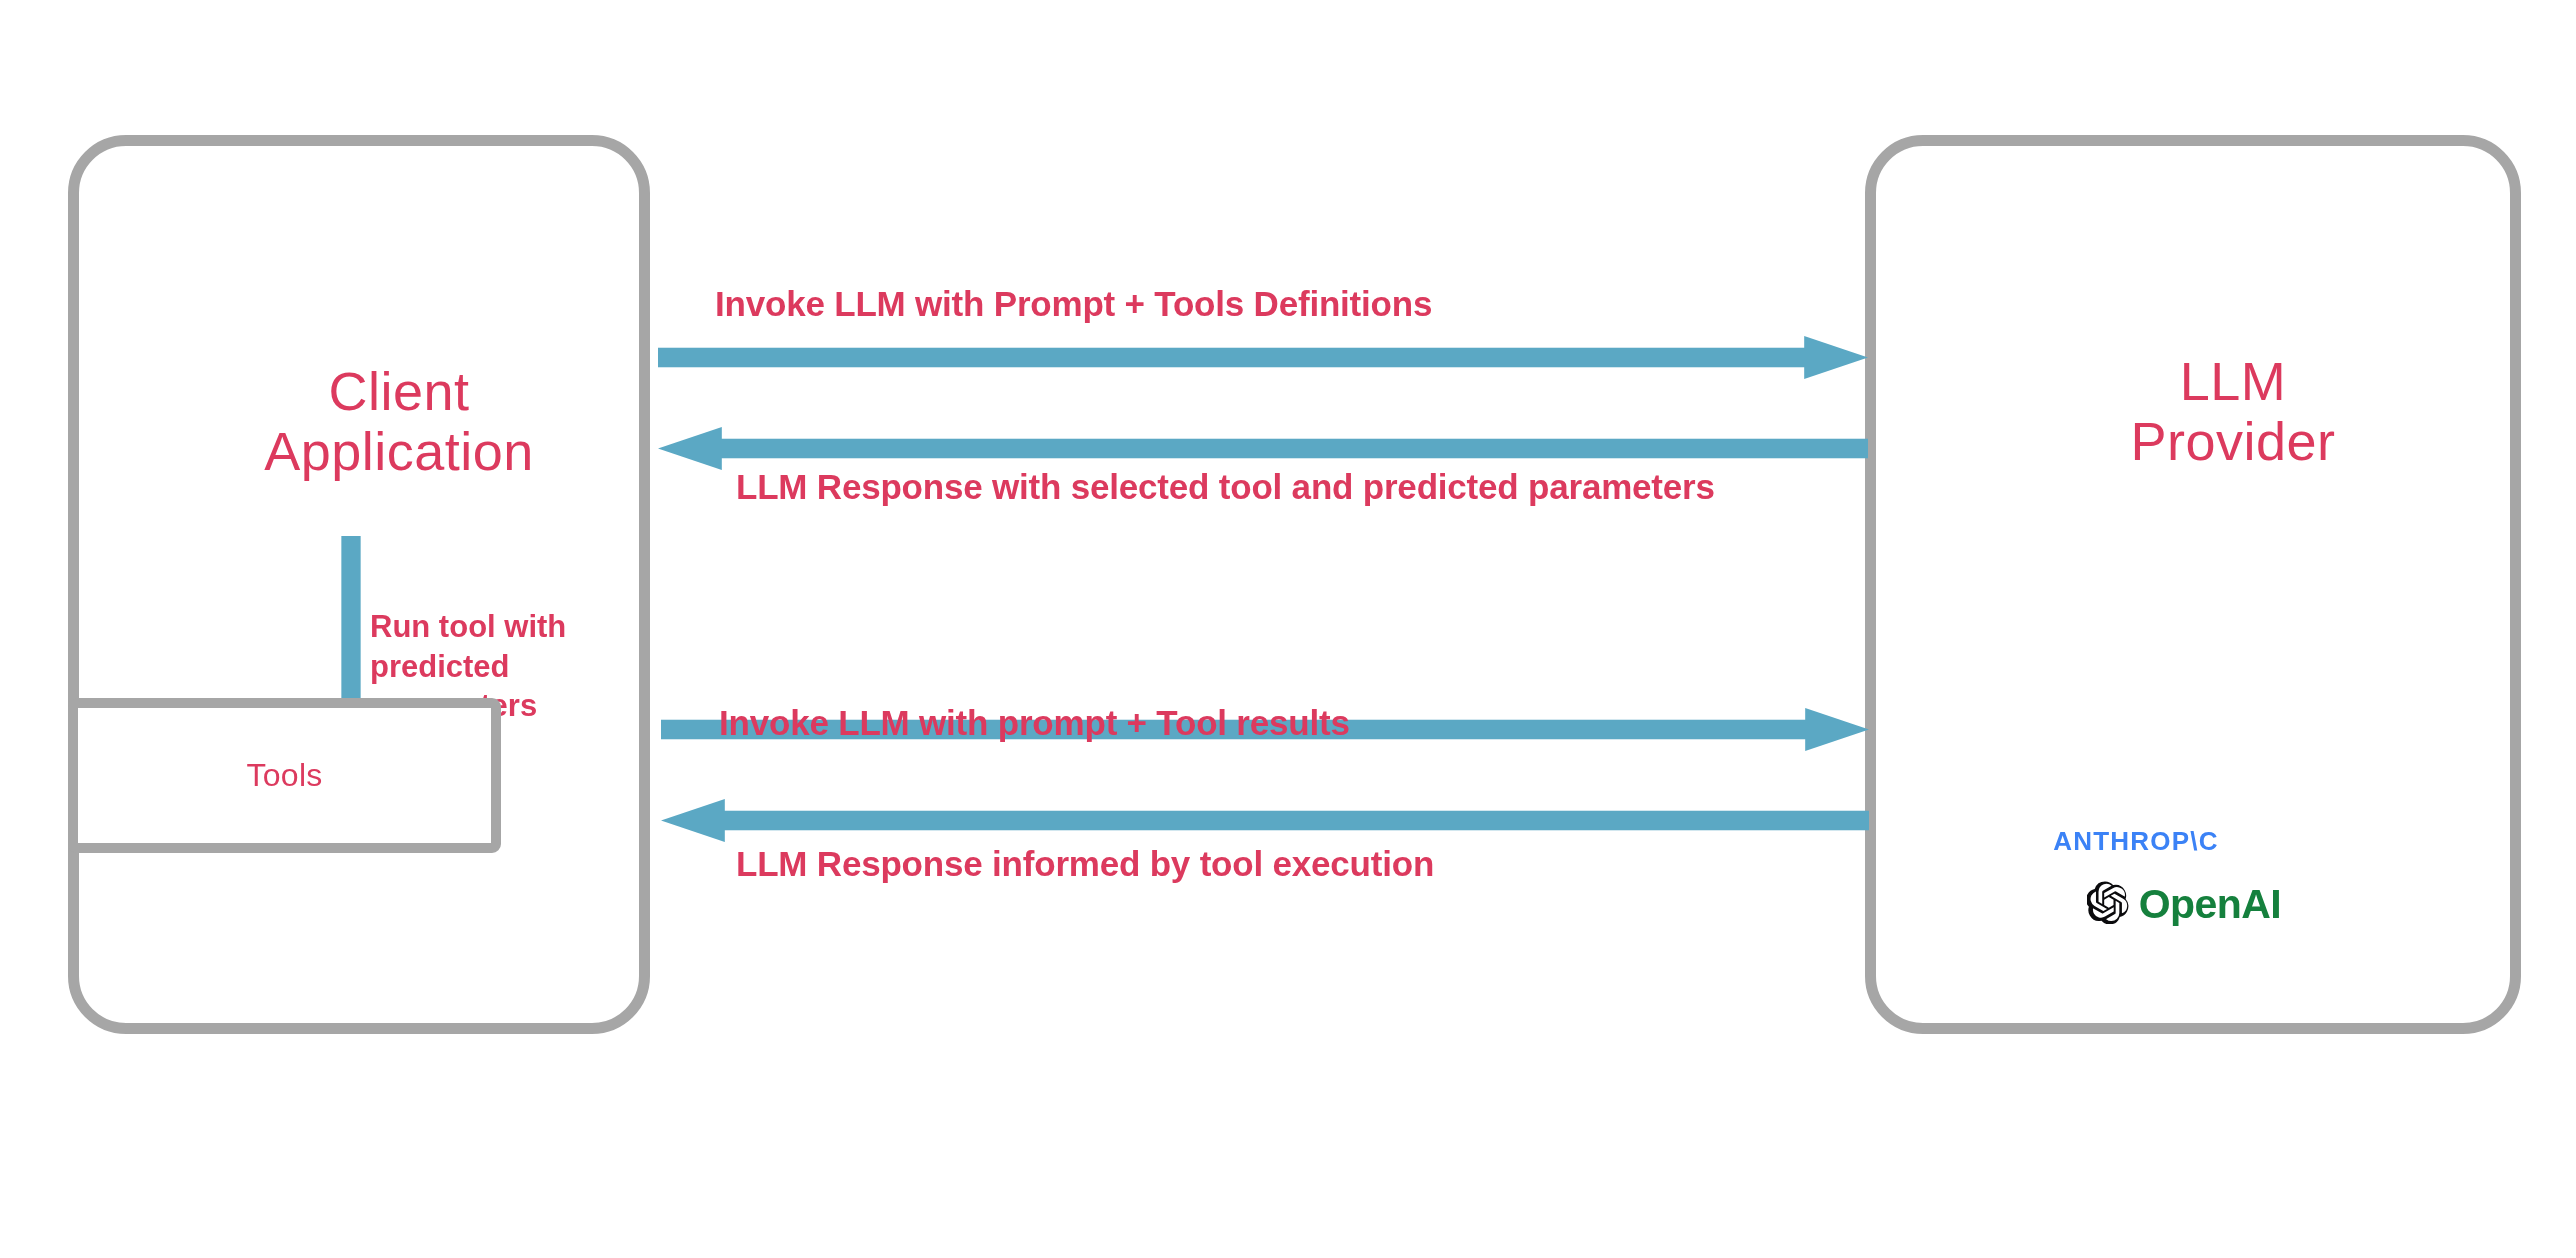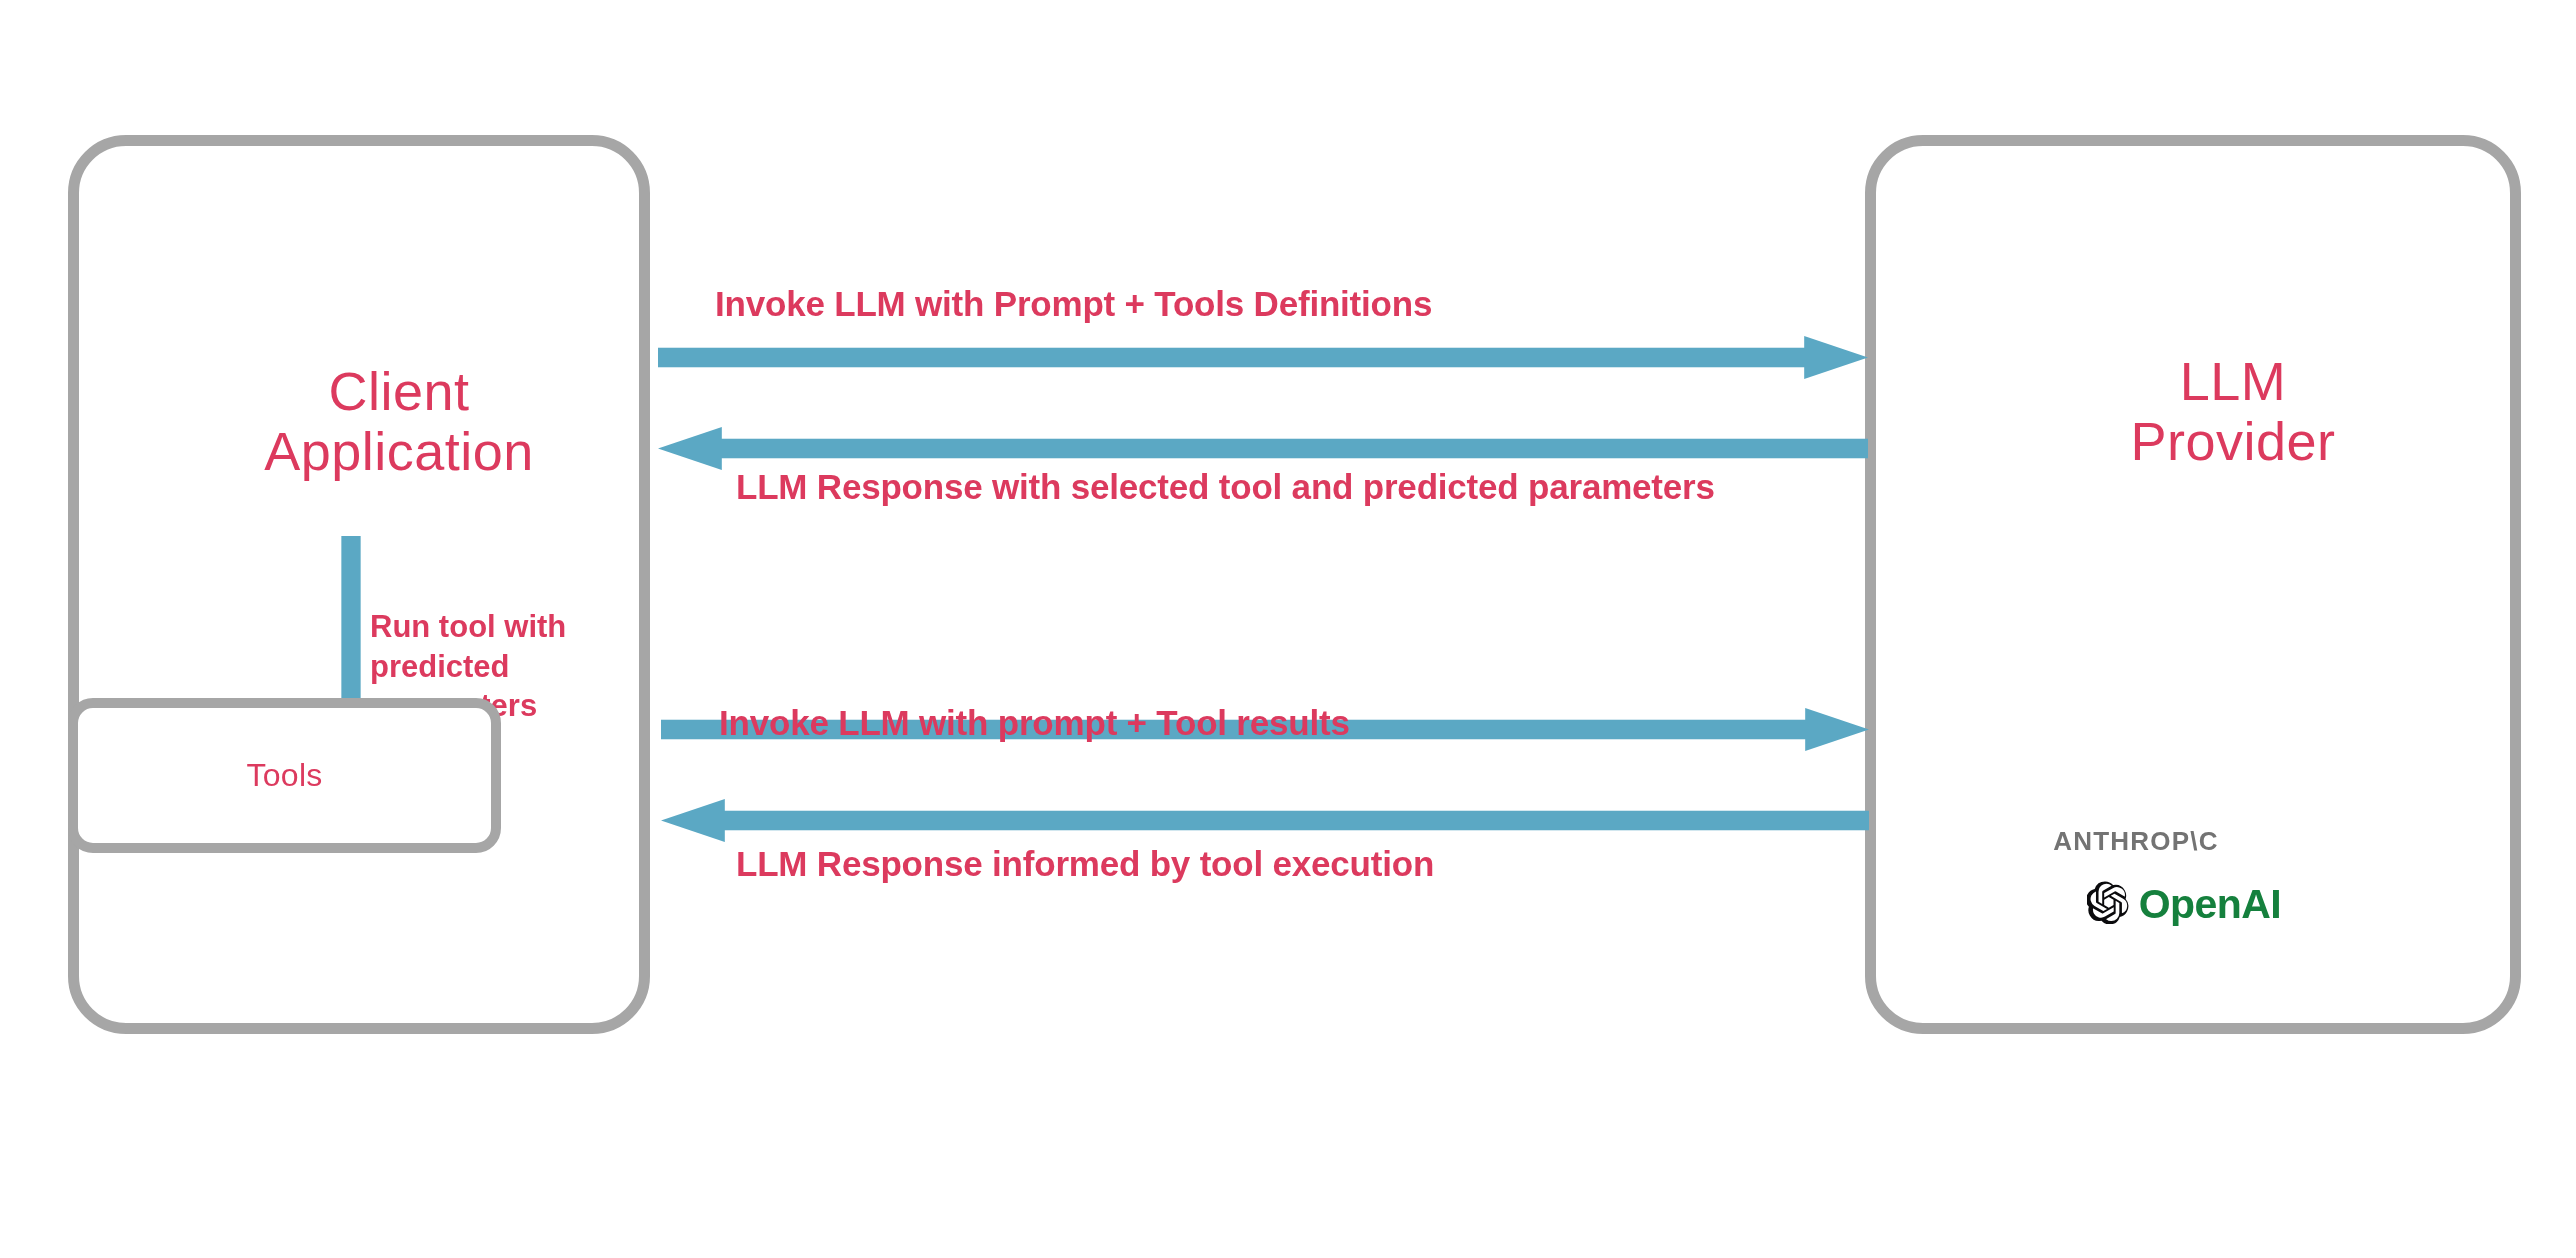--- a/index.html
+++ b/index.html
@@ -46,21 +46,21 @@
 
   
   #tools-box {
     position: absolute;
     box-sizing: border-box;
     left: 68px;
     top: 698px;
     width: 433px;
     height: 155px;
     border: 10.6px solid #a6a6a6;
-    border-radius: 25px;
+    border-radius: 9px;
     background: #ffffff;
     display: flex;
     align-items: center;
     justify-content: center;
   }
   #tools-label {
     color: #dc3a5e;
     font-size: 32px;
     font-weight: 400;
     letter-spacing: 0.3px;
@@ -109,21 +109,21 @@
   #label-3 { left: 719px; top: 656px; margin-top: 47px; }
   #label-4 { left: 736px; top: 844px; }
 
   
   #anthropic-logo {
     position: absolute;
     left: 1865px;
     top: 826px;
     width: 542px;
     text-align: center;
-    color: #737373;
+    color: #3b82f6;
     font-size: 26px;
     font-weight: 700;
     letter-spacing: 1.2px;
   }
   #openai-logo {
     position: absolute;
     left: 1865px;
     top: 881px;
     width: 638px;
     display: flex;

